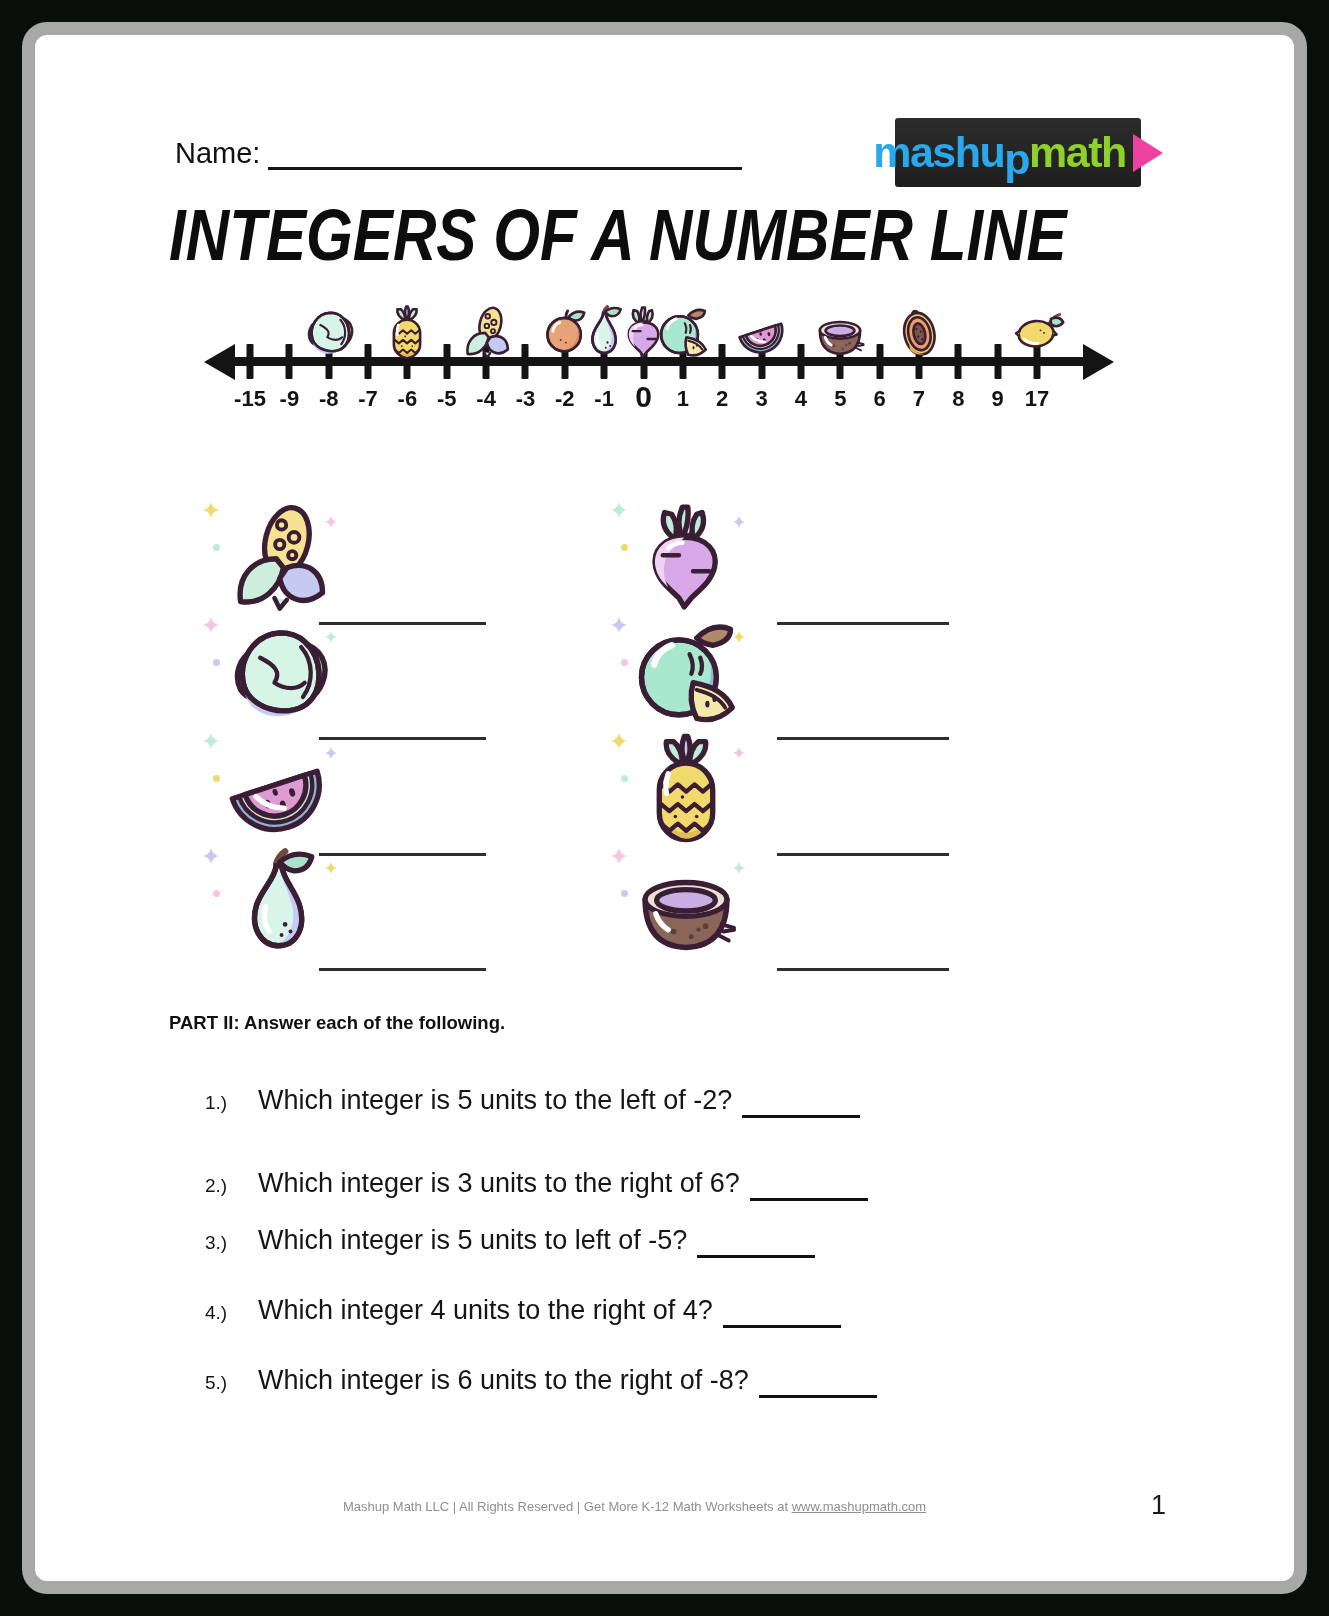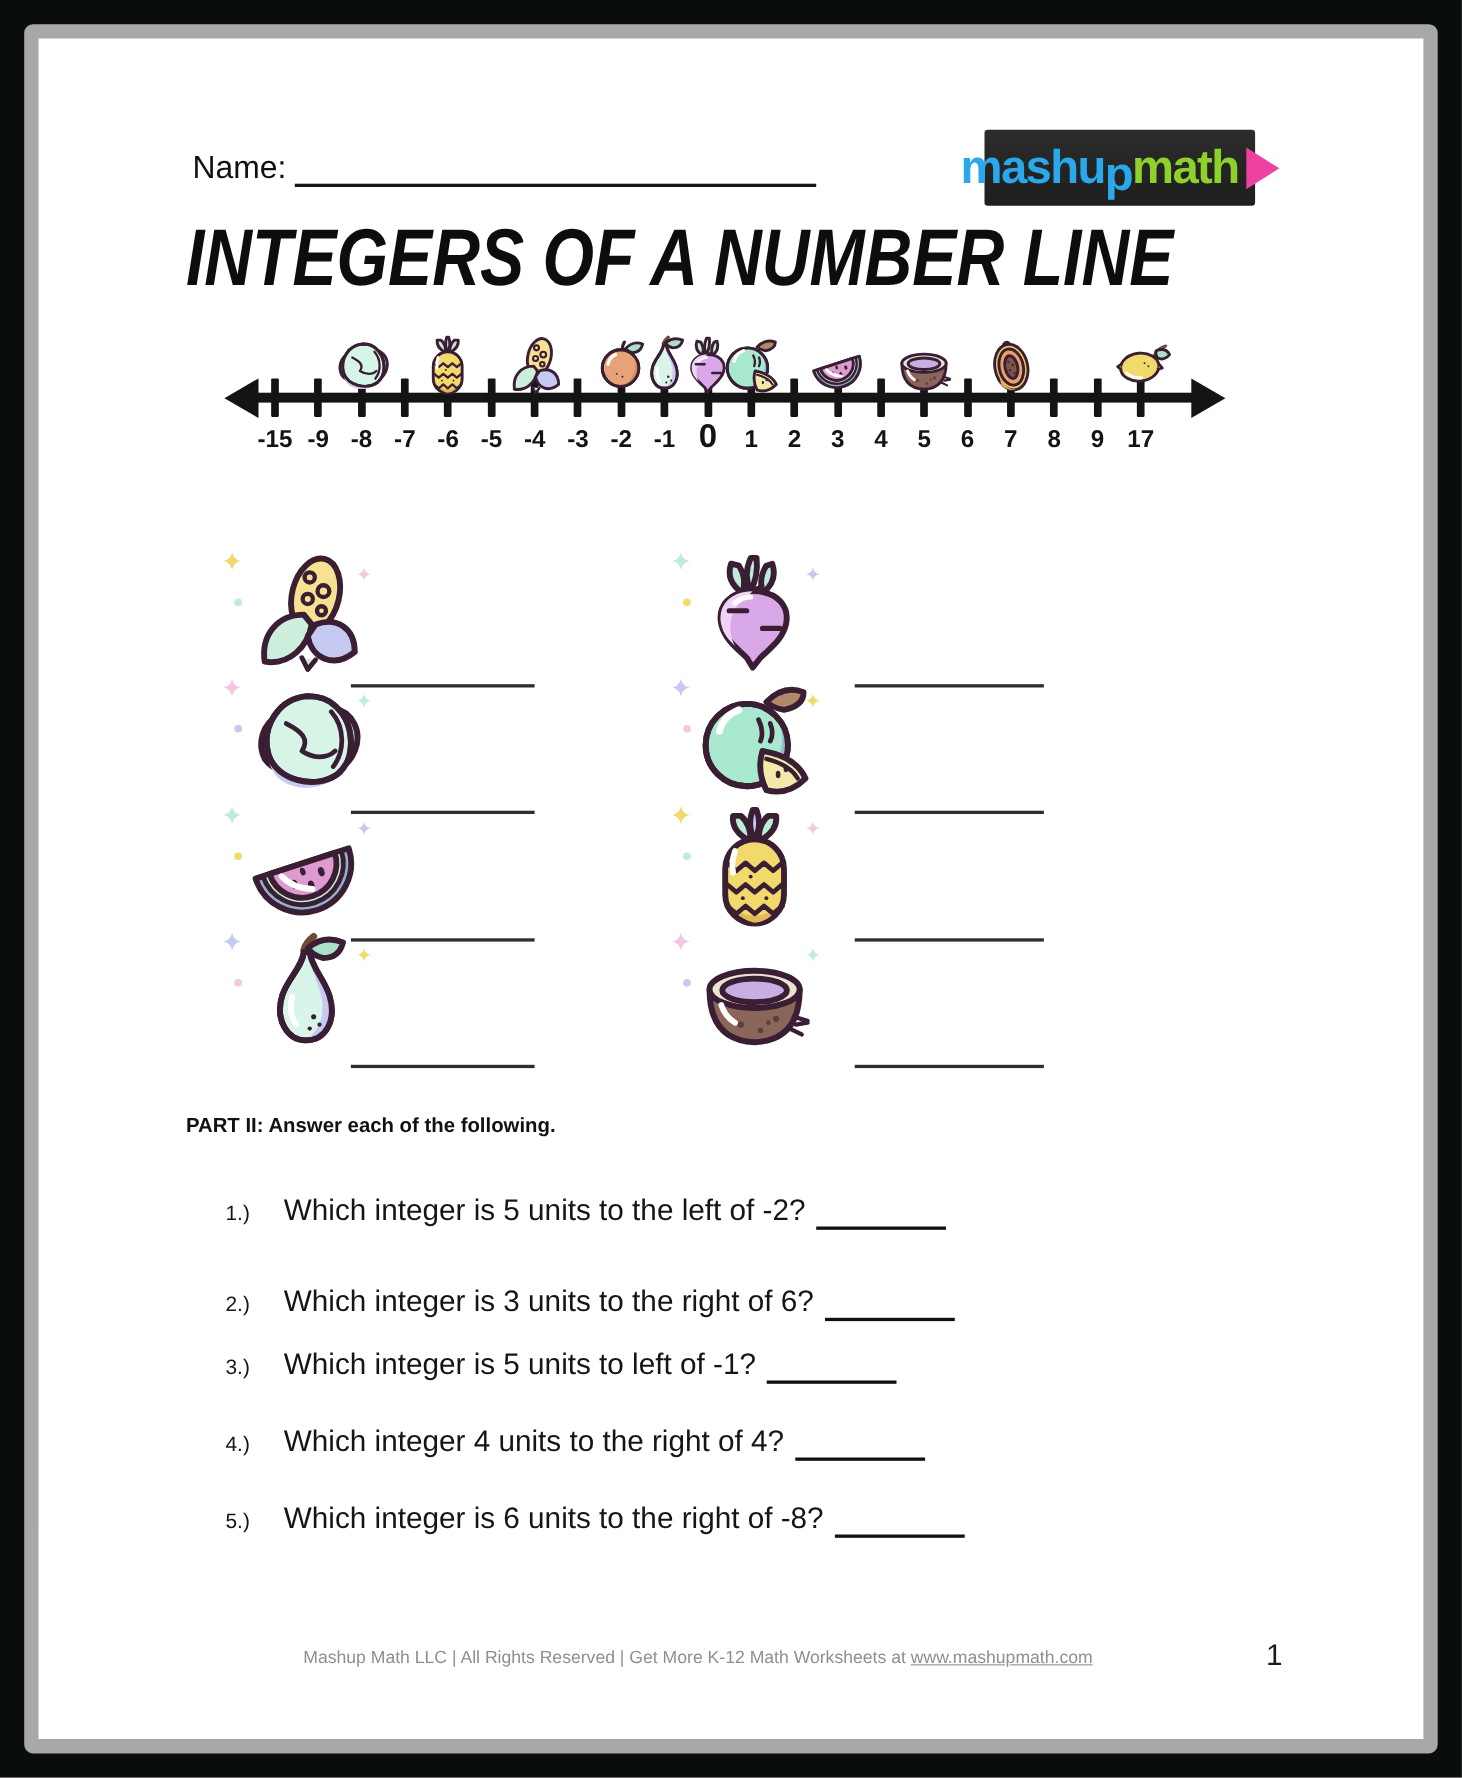--- a/index.html
+++ b/index.html
@@ -2,21 +2,21 @@
 <html><head>
 <meta charset="utf-8">
 <style>
   html,body{margin:0;padding:0;}
   body{
     width:1329px;height:1616px;position:relative;
     background:#0a0e0a;
     font-family:"Liberation Sans",sans-serif;
     overflow:hidden;
   }
-  .page{position:absolute;inset:22px;border:13px solid #a8a8a8;border-radius:8px;background:#fff;}
+  .page{position:absolute;inset:22px;border:13px solid #a8a8a8;border-radius:25px;background:#fff;}
   .content{position:absolute;inset:0;}
 
   
   .name-row{position:absolute;left:140px;top:100px;display:flex;align-items:flex-end;}
   .name-label{font-size:29px;color:#111;}
   .name-line{width:474px;border-bottom:3px solid #161616;height:32px;margin-left:8px;}
 
   
   .logo{position:absolute;left:860px;top:83px;width:246px;height:69px;
     background:linear-gradient(#2c2c2c,#141414);border-radius:3px;
@@ -58,21 +58,21 @@
 
   
   .p2-questions{position:absolute;left:134px;top:1040px;width:960px;height:400px;}
   .q-row{position:absolute;left:0;white-space:nowrap;padding-left:36px;}
   .q-num{display:inline-block;width:53px;font-size:19px;color:#151515;}
   .q-text{font-size:27px;color:#151515;}
   .q-blank{display:inline-block;width:118px;border-bottom:3.5px solid #111;height:30px;
     vertical-align:-9px;margin-left:10px;}
 
   
-  .footer{position:absolute;left:0;right:0;top:1464px;text-align:center;font-size:16px;
+  .footer{position:absolute;left:0;right:0;top:1464px;text-align:center;font-size:13px;
     color:#8f8f8f;padding-right:60px;}
   .footer .flink{color:#8f8f8f;text-decoration:underline;cursor:pointer;}
   .page-num{position:absolute;left:1116px;top:1455px;font-size:27px;color:#1a1a1a;}
 </style>
 </head>
 <body>
 
 <svg aria-hidden="true" style="position:absolute;width:0;height:0;">
   <defs>
     <symbol id="icon-corn" viewBox="0 0 64 64">
@@ -445,21 +445,21 @@
           <div class="p1-dot" style="left: -8px; top: 44px; width: 7px; height: 7px; background: rgb(198, 201, 242);"></div>
         </div>
         <div class="answer-line" style="left: 608px; top: 464.99px; width: 172px;"></div>
       </div>
 
     <div class="p2-heading">PART II: Answer each of the following.</div>
 
     <div class="p2-questions">
         <div class="q-row" style="top: 10px;"><span class="q-num">1.)</span><span class="q-text">Which integer is 5 units to the left of -2?</span><span class="q-blank"></span></div>
         <div class="q-row" style="top: 93px;"><span class="q-num">2.)</span><span class="q-text">Which integer is 3 units to the right of 6?</span><span class="q-blank"></span></div>
-        <div class="q-row" style="top: 150px;"><span class="q-num">3.)</span><span class="q-text">Which integer is 5 units to left of -1?</span><span class="q-blank"></span></div>
+        <div class="q-row" style="top: 150px;"><span class="q-num">3.)</span><span class="q-text">Which integer is 5 units to left of -5?</span><span class="q-blank"></span></div>
         <div class="q-row" style="top: 220px;"><span class="q-num">4.)</span><span class="q-text">Which integer 4 units to the right of 4?</span><span class="q-blank"></span></div>
         <div class="q-row" style="top: 290px;"><span class="q-num">5.)</span><span class="q-text">Which integer is 6 units to the right of -8?</span><span class="q-blank"></span></div>
       </div>
 
     <div class="footer"><span>Mashup Math LLC | All Rights Reserved | Get More K-12 Math Worksheets at </span><span class="flink">www.mashupmath.com</span></div>
 
     <div class="page-num">1</div>
 
   </div>
 </div>

